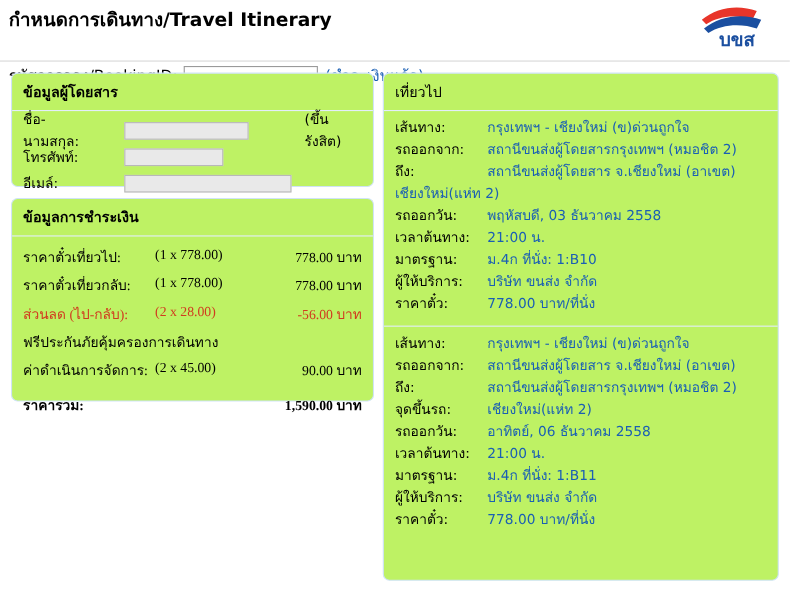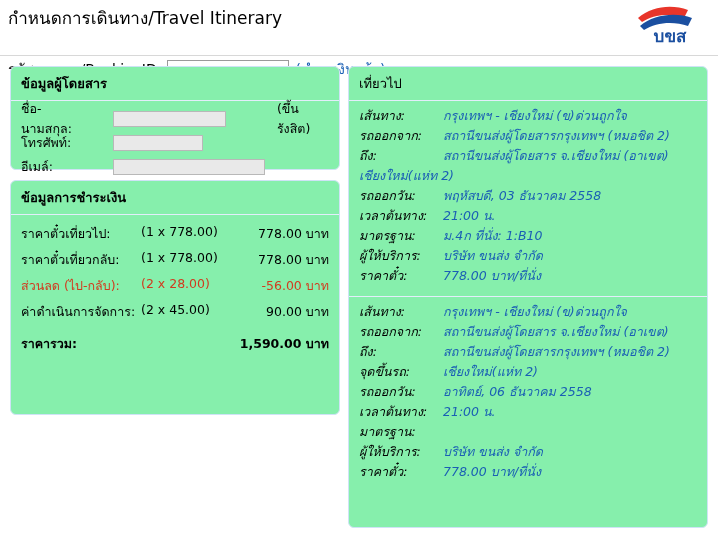--- a/index.html
+++ b/index.html
@@ -27,21 +27,21 @@
     left: 0;
     top: 0;
     width: 718px;
     height: 56px;
   }
   .title-line {
     position: absolute;
     left: 8px;
     top: 4px;
     font-size: 17px;
-    font-weight: normal;
+    font-weight: bold;
     color: #000;
     white-space: nowrap;
   }
   .booking-line {
     position: absolute;
     left: 8px;
     top: 30px;
     font-size: 14px;
     white-space: nowrap;
     display: flex;
@@ -83,21 +83,21 @@
     width: 718px;
     height: 1px;
     background: #d8d8d8;
   }
 
   
   .panel {
     position: absolute;
     border: 1px solid #cfe3f6;
     border-radius: 6px;
-    background: #86efac;
+    background: #bef264;
     box-sizing: border-box;
   }
   .panel-title {
     font-weight: bold;
     font-size: 13px;
     color: #000;
     padding: 6px 10px 6px 10px;
     border-bottom: 1px solid #e3eefb;
   }
   .panel-body {
@@ -135,21 +135,22 @@
   .field-suffix {
     margin-left: 21px;
     font-size: 12.5px;
   }
 
   
   #payment-panel {
     left: 10px;
     top: 180px;
     width: 330px;
-    height: 235px;
+    height: 185px;
+    font-family: Liberation Serif, serif;
   }
   .pay-table {
     width: 100%;
     border-collapse: collapse;
     font-size: 12.5px;
   }
   .pay-table td {
     padding: 3px 0;
     vertical-align: top;
     white-space: nowrap;
@@ -172,21 +173,20 @@
     height: 462px;
   }
   .trip-head {
     font-weight: normal;
     font-size: 13px;
     padding: 6px 10px 6px 10px;
     border-bottom: 1px solid #e3eefb;
   }
   .trip-body {
     padding: 5px 10px 6px 10px;
-    font-style: italic;
   }
   .trip-row {
     display: flex;
     font-size: 12.5px;
     line-height: 20px;
   }
   .trip-key {
     width: 84px;
     flex: 0 0 auto;
     color: #000;
@@ -262,20 +262,23 @@
           <tr>
             <td class="pay-desc">ราคาตั๋วเที่ยวกลับ:</td>
             <td class="pay-calc">(1 x 778.00)</td>
             <td class="pay-amt">778.00 บาท</td>
           </tr>
           <tr class="row-discount">
             <td class="pay-desc">ส่วนลด (ไป-กลับ):</td>
             <td class="pay-calc">(2 x 28.00)</td>
             <td class="pay-amt">-56.00 บาท</td>
           </tr>
+          <tr class="row-note">
+            <td class="pay-desc" colspan="3">ฟรีประกันภัยคุ้มครองการเดินทาง</td>
+          </tr>
           <tr>
             <td class="pay-desc">ค่าดำเนินการจัดการ:</td>
             <td class="pay-calc">(2 x 45.00)</td>
             <td class="pay-amt">90.00 บาท</td>
           </tr>
           <tr class="row-total">
             <td class="pay-desc">ราคารวม:</td>
             <td class="pay-calc"></td>
             <td class="pay-amt">1,590.00 บาท</td>
           </tr>
@@ -347,20 +350,21 @@
       <div class="trip-row">
         <span class="trip-key">รถออกวัน:</span>
         <span class="trip-val">อาทิตย์, 06 ธันวาคม 2558</span>
       </div>
       <div class="trip-row">
         <span class="trip-key">เวลาต้นทาง:</span>
         <span class="trip-val">21:00 น.</span>
       </div>
       <div class="trip-row">
         <span class="trip-key">มาตรฐาน:</span>
+        <span class="trip-val">ม.4ก ที่นั่ง: 1:B11</span>
       </div>
       <div class="trip-row">
         <span class="trip-key">ผู้ให้บริการ:</span>
         <span class="trip-val">บริษัท ขนส่ง จำกัด</span>
       </div>
       <div class="trip-row">
         <span class="trip-key">ราคาตั๋ว:</span>
         <span class="trip-val">778.00 บาท/ที่นั่ง</span>
       </div>
     </div>

